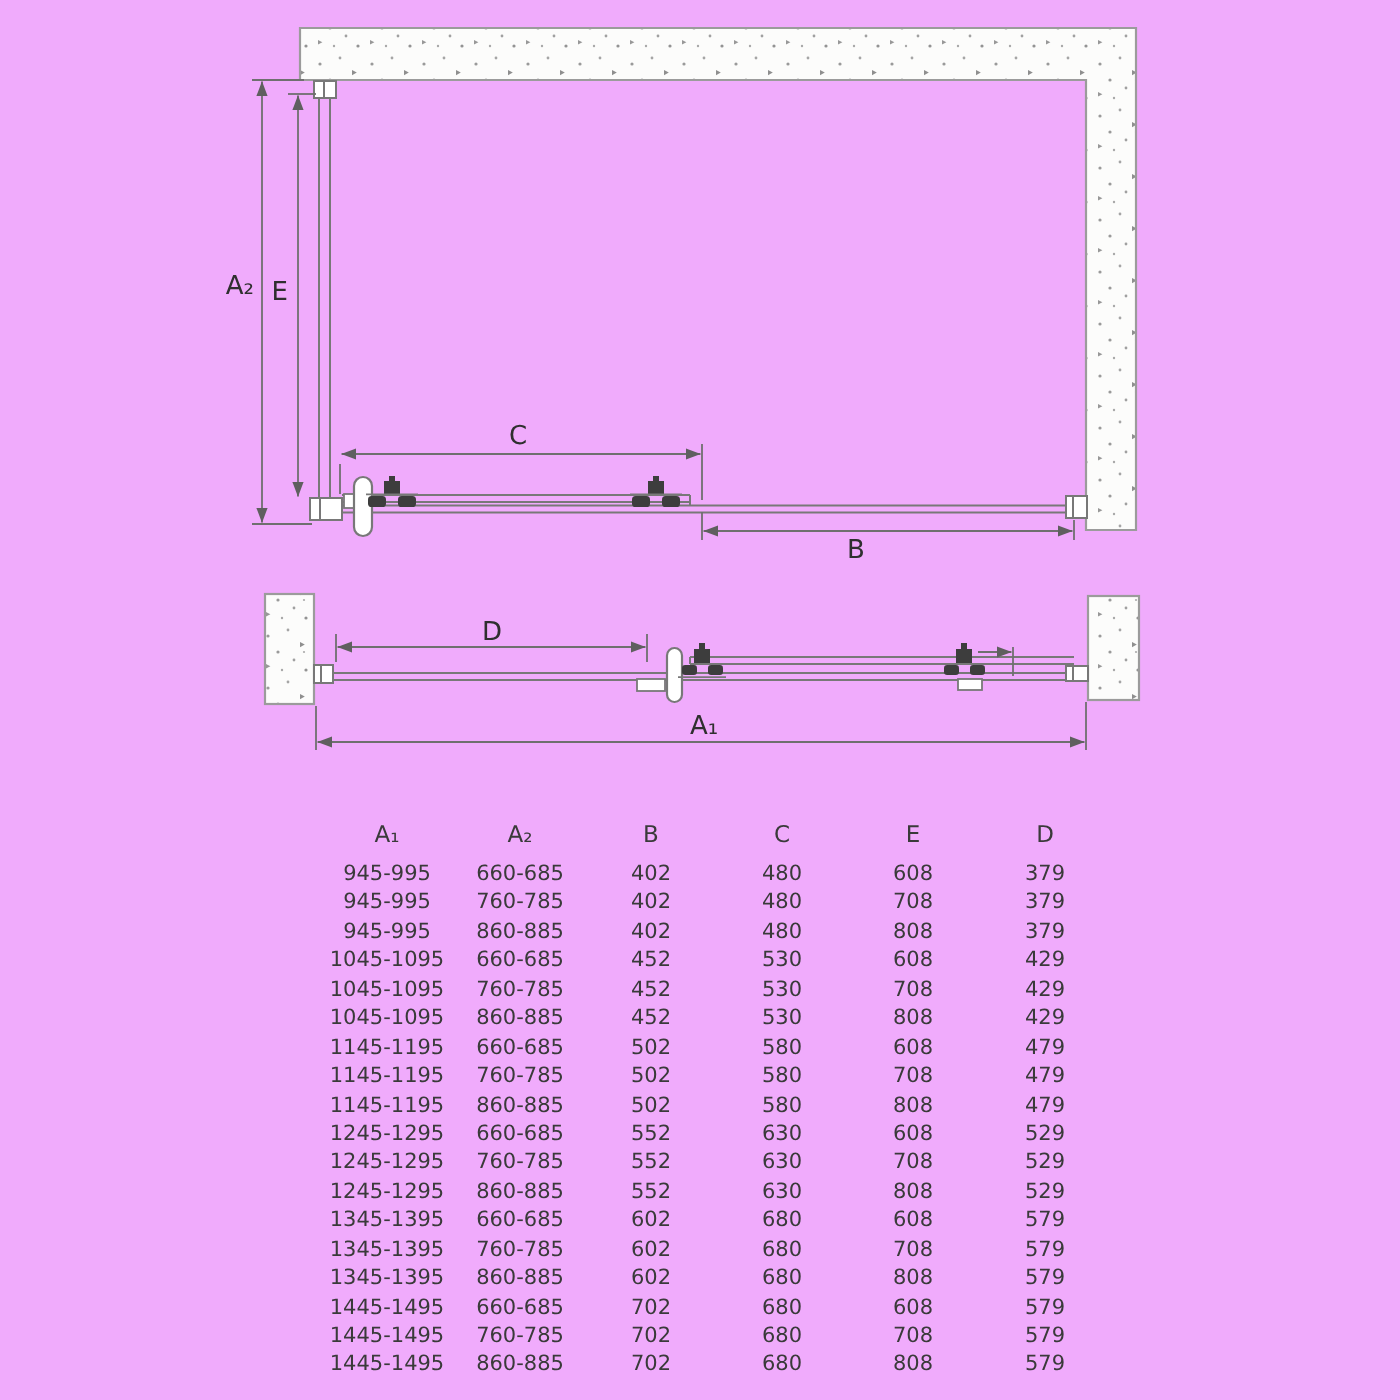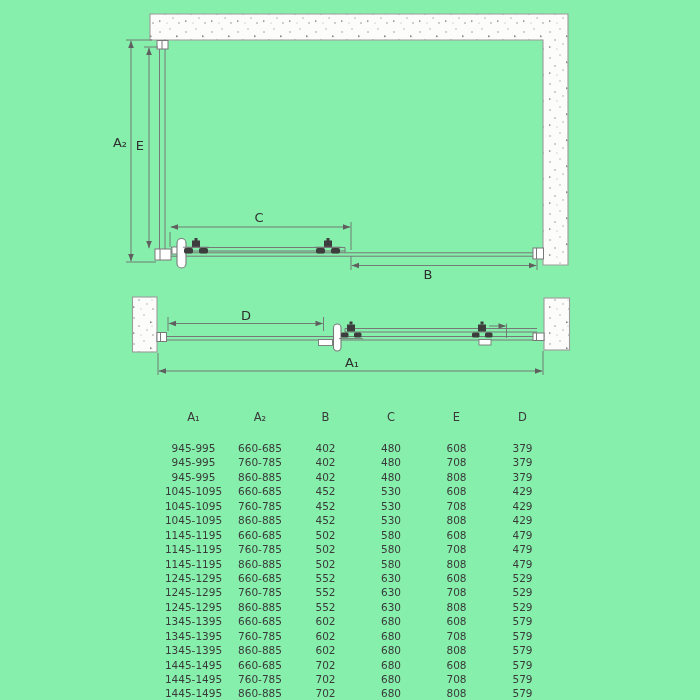--- a/index.html
+++ b/index.html
@@ -1,20 +1,20 @@
 <!DOCTYPE html>
 <html><head>
 <meta charset="utf-8">
 <style>
   html, body { margin: 0; padding: 0; background: #ffffff; }
   .canvas {
     position: relative;
     width: 700px;
     height: 700px;
-    background: #86efac;
+    background: #f0abfc;
     overflow: hidden;
     font-family: "DejaVu Sans", "Liberation Sans", sans-serif;
   }
   .drawing-svg {
     position: absolute;
     left: 0; top: 0;
     width: 700px; height: 400px;
   }
   .dim-label {
     font-family: "DejaVu Sans", "Liberation Sans", sans-serif;
@@ -23,21 +23,21 @@
   }
   .dim-table-head, .dim-table-body {
     position: absolute;
     left: 160px;
     width: 396px;
     display: grid;
     grid-template-columns: 67px 66px 65px 66px 65px 67px;
     color: #3a3a3a;
   }
   .dim-table-head { top: 410px; }
-  .dim-table-body { top: 441px; grid-auto-rows: 14.45px; }
+  .dim-table-body { top: 430px; grid-auto-rows: 14.45px; }
   .dim-table-head .th {
     font-size: 11.5px;
     line-height: 15px;
     text-align: center;
     font-weight: normal;
   }
   .dim-table-body .td {
     font-size: 10.5px;
     line-height: 14.45px;
     text-align: center;

